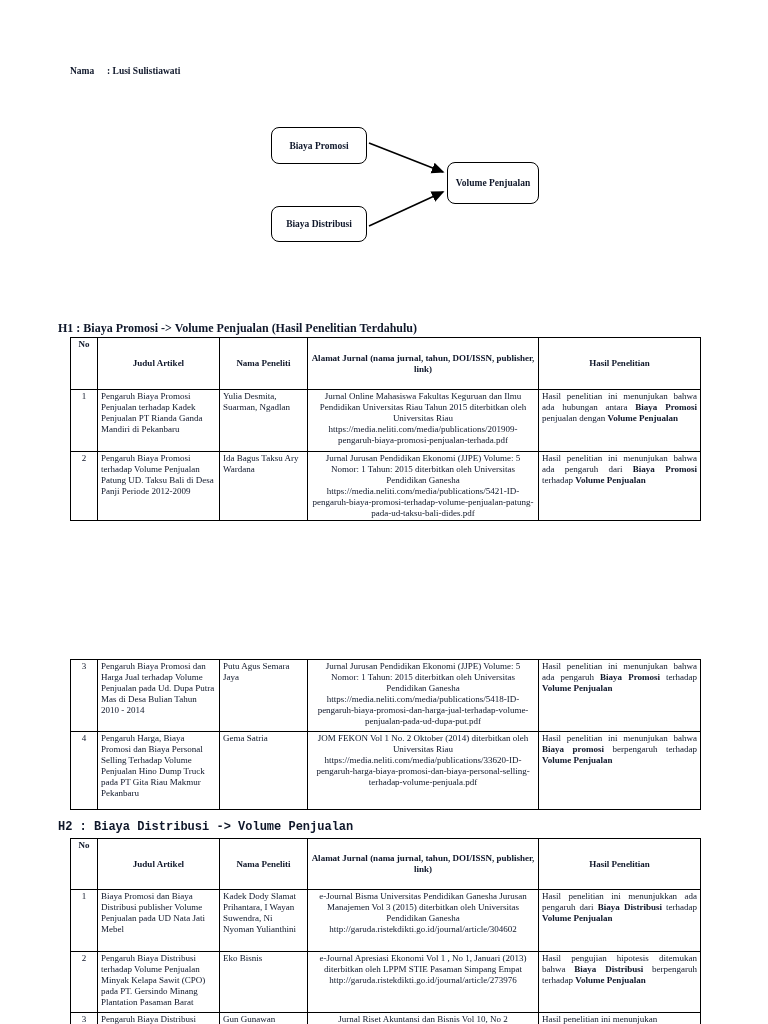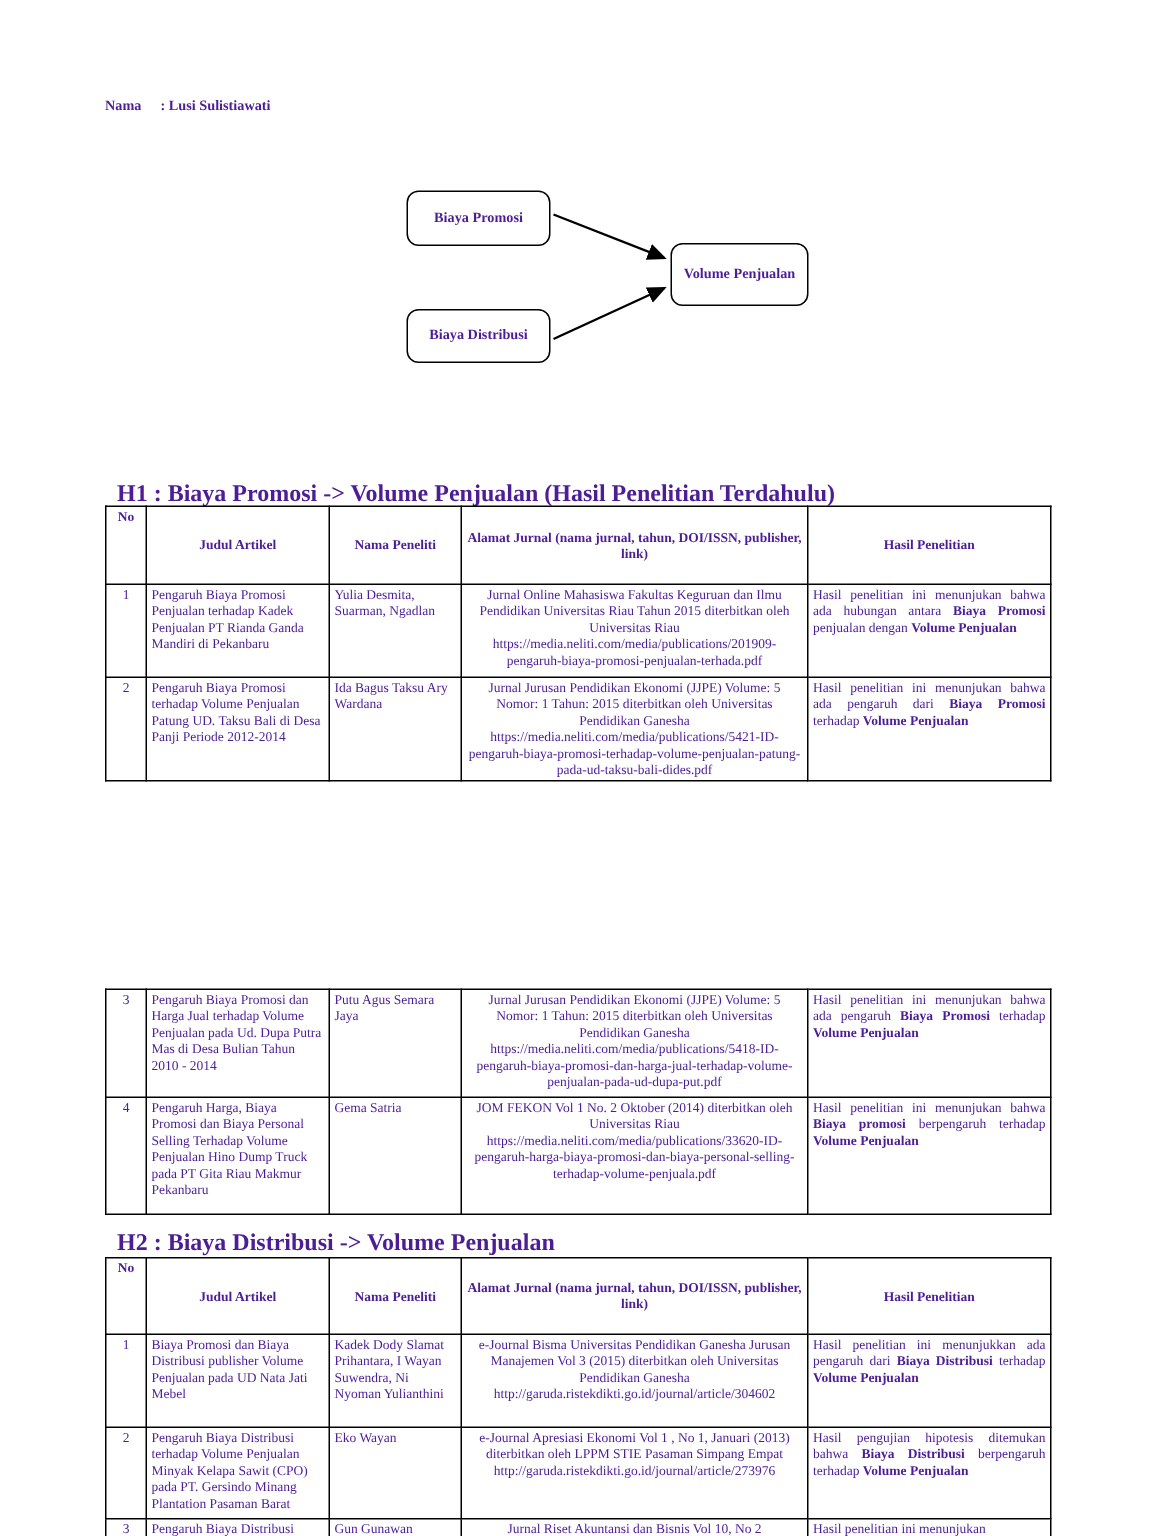--- a/index.html
+++ b/index.html
@@ -2,21 +2,21 @@
 <html><head>
 <meta charset="utf-8">
 <style>
   html, body { margin: 0; padding: 0; background: #ffffff; }
   .page {
     position: relative;
     width: 768px;
     height: 1024px;
     background: #ffffff;
     overflow: hidden;
-    color: #4c1d95;
+    color: #0f172a;
     font-family: "Liberation Serif", serif;
   }
 
   
   .name-line {
     position: absolute; left: 70px; top: 66px;
     font-size: 9.5px; font-weight: bold; white-space: pre;
   }
   .name-line .name-label { display: inline-block; width: 37px; }
 
@@ -35,25 +35,25 @@
   .dbox-volume     { left: 447px; top: 52px;  width: 92px; height: 42px; }
   .diagram svg { position: absolute; left: 0; top: 0; }
 
   
   .section-title {
     position: absolute; left: 70px; top: 297px; width: 630px;
     text-align: center; font-size: 10px; font-weight: bold;
     text-decoration: underline; letter-spacing: 0.2px;
   }
   .h-heading {
-    position: absolute; left: 78px;
-    font-size: 16px; font-weight: bold;
+    position: absolute; left: 58px;
+    font-size: 12px; font-weight: bold;
   }
   .h1-heading { top: 321px; }
-  .h2-heading { top: 820px; }
+  .h2-heading { top: 820px; font-family: Liberation Mono, monospace; }
 
   
   .doc-table {
     position: absolute; left: 70px; width: 630px;
     border-collapse: collapse; table-layout: fixed;
     font-size: 9px; line-height: 11px;
   }
   .t1a { top: 337px; }
   .t1b { top: 659px; }
   .t2  { top: 838px; }
@@ -114,21 +114,21 @@
     </tr>
     <tr style="height:62px">
       <td class="cell-no">1</td>
       <td class="cell-judul">Pengaruh Biaya Promosi Penjualan terhadap Kadek Penjualan PT Rianda Ganda Mandiri di Pekanbaru</td>
       <td class="cell-nama">Yulia Desmita, Suarman, Ngadlan</td>
       <td class="cell-alamat">Jurnal Online Mahasiswa Fakultas Keguruan dan Ilmu Pendidikan Universitas Riau Tahun 2015 diterbitkan oleh Universitas Riau https://media.neliti.com/media/publications/201909-pengaruh-biaya-promosi-penjualan-terhada.pdf</td>
       <td class="cell-hasil">Hasil penelitian ini menunjukan bahwa ada hubungan antara <b>Biaya Promosi</b> penjualan dengan <b>Volume Penjualan</b></td>
     </tr>
     <tr style="height:67px">
       <td class="cell-no">2</td>
-      <td class="cell-judul">Pengaruh Biaya Promosi terhadap Volume Penjualan Patung UD. Taksu Bali di Desa Panji Periode 2012-2014</td>
+      <td class="cell-judul">Pengaruh Biaya Promosi terhadap Volume Penjualan Patung UD. Taksu Bali di Desa Panji Periode 2012-2009</td>
       <td class="cell-nama">Ida Bagus Taksu Ary Wardana</td>
       <td class="cell-alamat">Jurnal Jurusan Pendidikan Ekonomi (JJPE) Volume: 5 Nomor: 1 Tahun: 2015 diterbitkan oleh Universitas Pendidikan Ganesha https://media.neliti.com/media/publications/5421-ID-pengaruh-biaya-promosi-terhadap-volume-penjualan-patung-pada-ud-taksu-bali-dides.pdf</td>
       <td class="cell-hasil">Hasil penelitian ini menunjukan bahwa ada pengaruh dari <b>Biaya Promosi</b> terhadap <b>Volume Penjualan</b></td>
     </tr>
   </tbody>
     </table>
 
   <table class="doc-table t1b">
     <colgroup>
         <col style="width:27px">
@@ -176,21 +176,21 @@
     <tr style="height:62px">
       <td class="cell-no">1</td>
       <td class="cell-judul">Biaya Promosi dan Biaya Distribusi publisher Volume Penjualan pada UD Nata Jati Mebel</td>
       <td class="cell-nama">Kadek Dody Slamat Prihantara, I Wayan Suwendra, Ni Nyoman Yulianthini</td>
       <td class="cell-alamat">e-Journal Bisma Universitas Pendidikan Ganesha Jurusan Manajemen Vol 3 (2015) diterbitkan oleh Universitas Pendidikan Ganesha http://garuda.ristekdikti.go.id/journal/article/304602</td>
       <td class="cell-hasil">Hasil penelitian ini menunjukkan ada pengaruh dari <b>Biaya Distribusi</b> terhadap <b>Volume Penjualan</b></td>
     </tr>
     <tr style="height:61px">
       <td class="cell-no">2</td>
       <td class="cell-judul">Pengaruh Biaya Distribusi terhadap Volume Penjualan Minyak Kelapa Sawit (CPO) pada PT. Gersindo Minang Plantation Pasaman Barat</td>
-      <td class="cell-nama">Eko Wayan</td>
+      <td class="cell-nama">Eko Bisnis</td>
       <td class="cell-alamat">e-Journal Apresiasi Ekonomi Vol 1 , No 1, Januari (2013) diterbitkan oleh LPPM STIE Pasaman Simpang Empat http://garuda.ristekdikti.go.id/journal/article/273976</td>
       <td class="cell-hasil">Hasil pengujian hipotesis ditemukan bahwa <b>Biaya Distribusi</b> berpengaruh terhadap <b>Volume Penjualan</b></td>
     </tr>
     <tr style="height:60px">
       <td class="cell-no">3</td>
       <td class="cell-judul">Pengaruh Biaya Distribusi</td>
       <td class="cell-nama">Gun Gunawan</td>
       <td class="cell-alamat">Jurnal Riset Akuntansi dan Bisnis Vol 10, No 2</td>
       <td class="cell-hasil">Hasil penelitian ini menunjukan</td>
     </tr>

